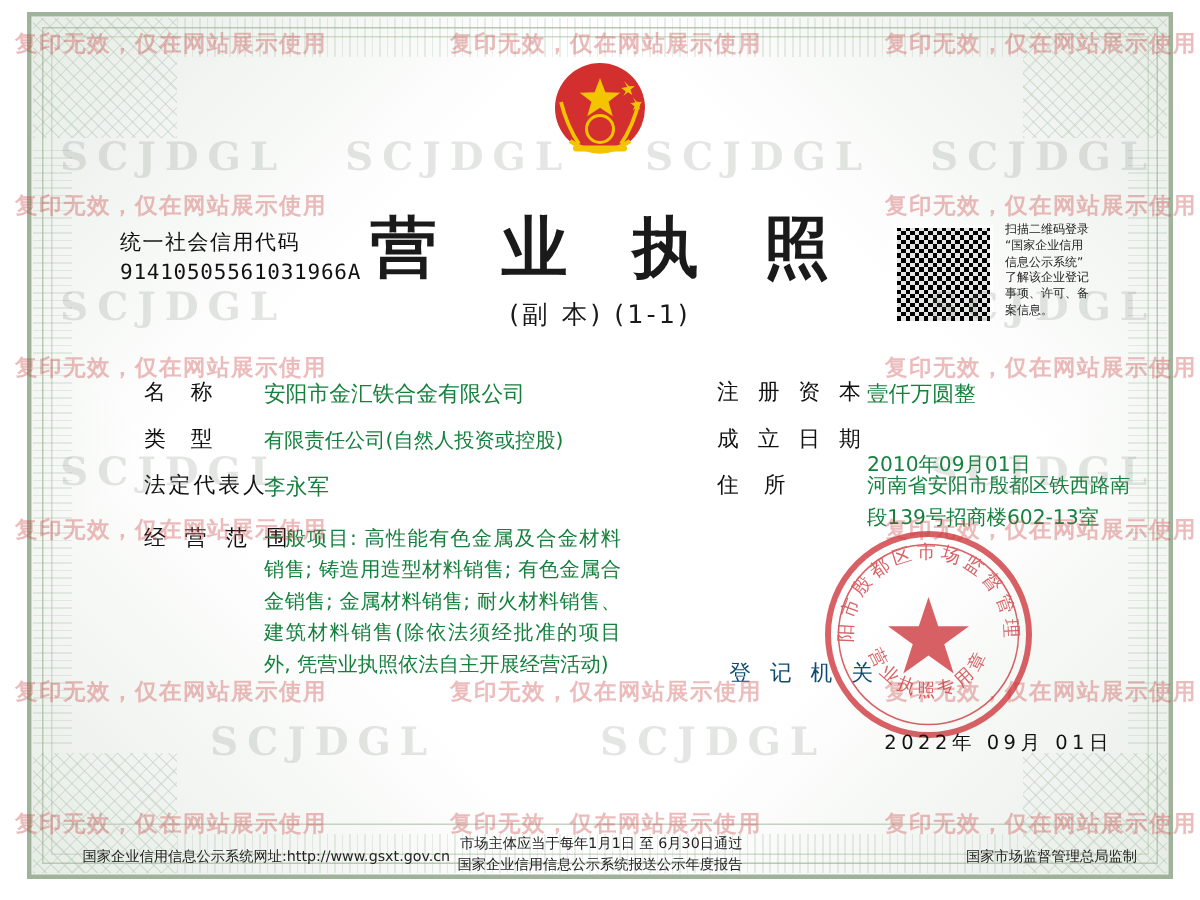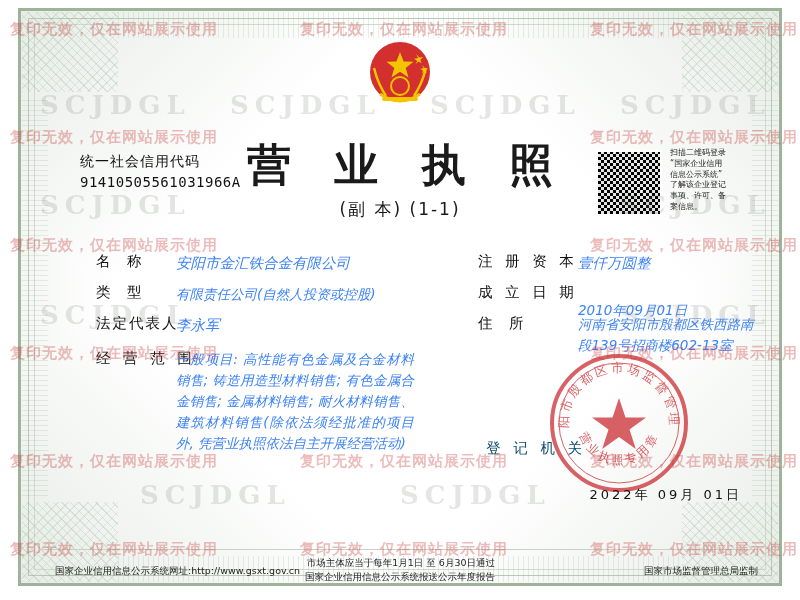--- a/index.html
+++ b/index.html
@@ -187,23 +187,22 @@
     position: absolute;
     font-size: 14.5px;
     color: #111;
     letter-spacing: 6px;
     font-weight: 400;
   }
   .field-label.tight { letter-spacing: 1px; }
   .field-value {
     position: absolute;
     font-size: 13.5px;
-    color: #3b82f6;
+    color: #15803d;
     line-height: 1.55;
-    font-style: italic;
   }
   .field-value.big { font-size: 14.5px; }
 
   
   .foot {
     position: absolute;
     bottom: -2px;
     font-size: 9.5px;
     color: #222;
   }

